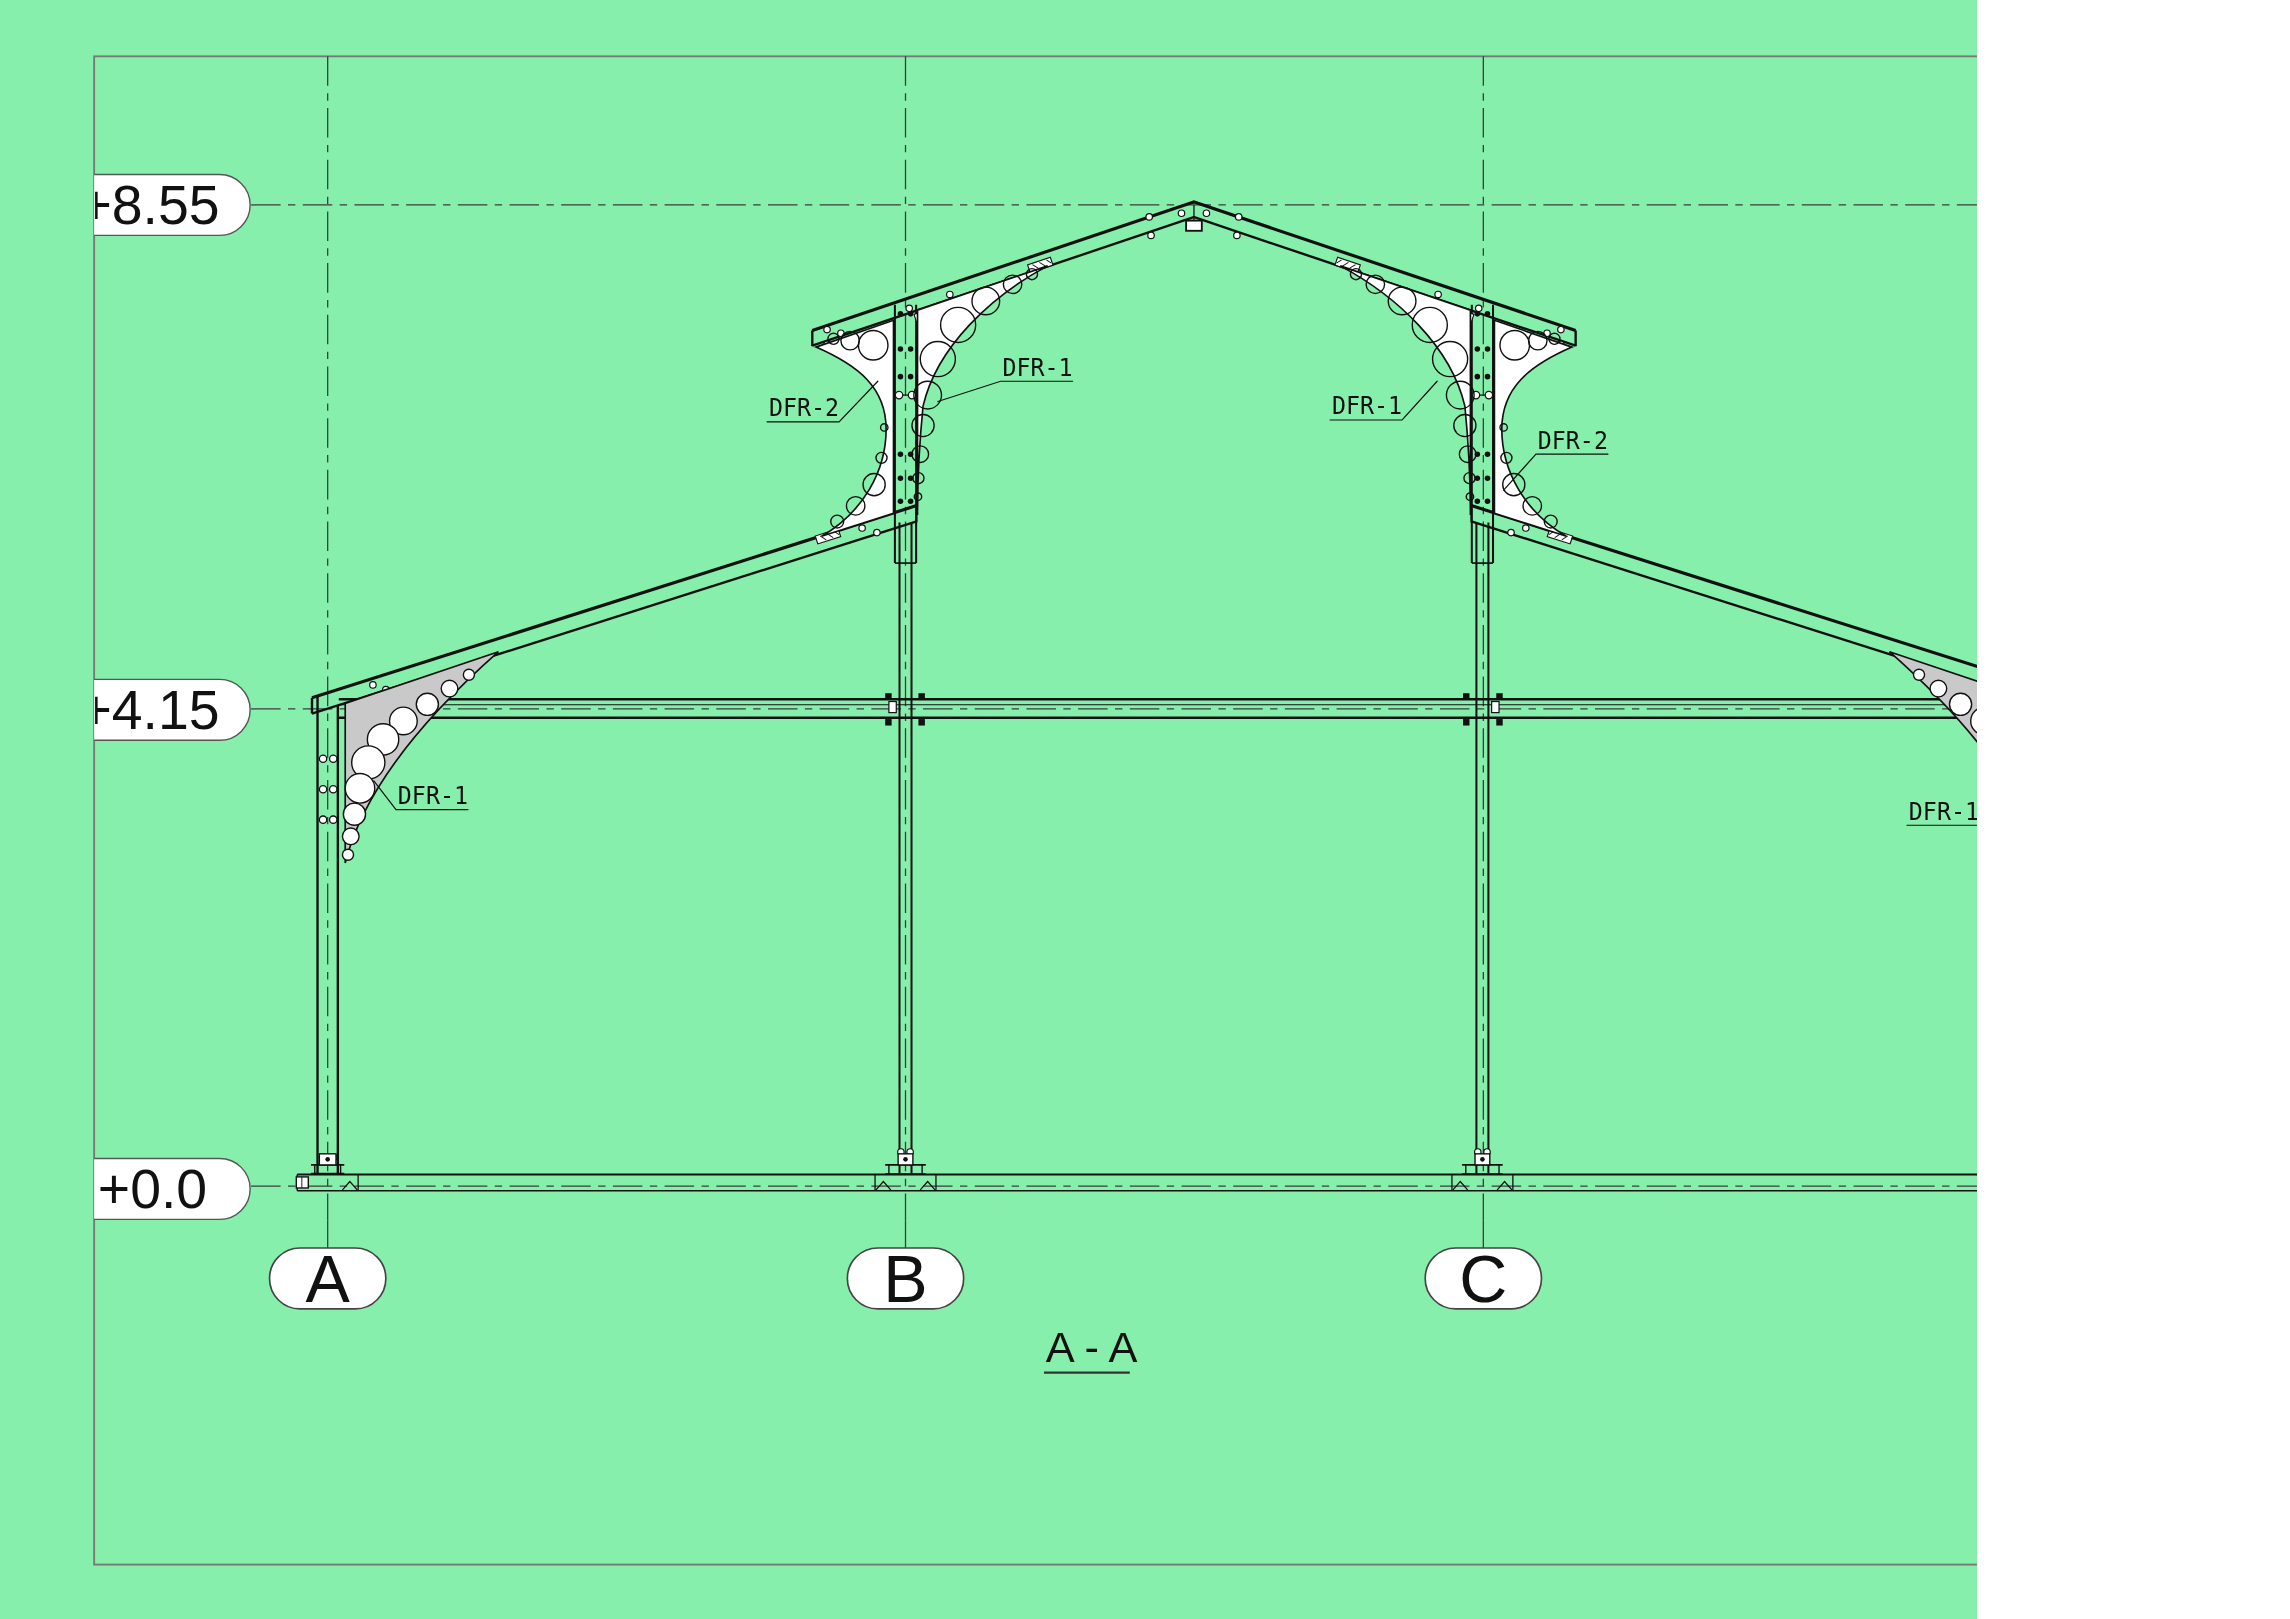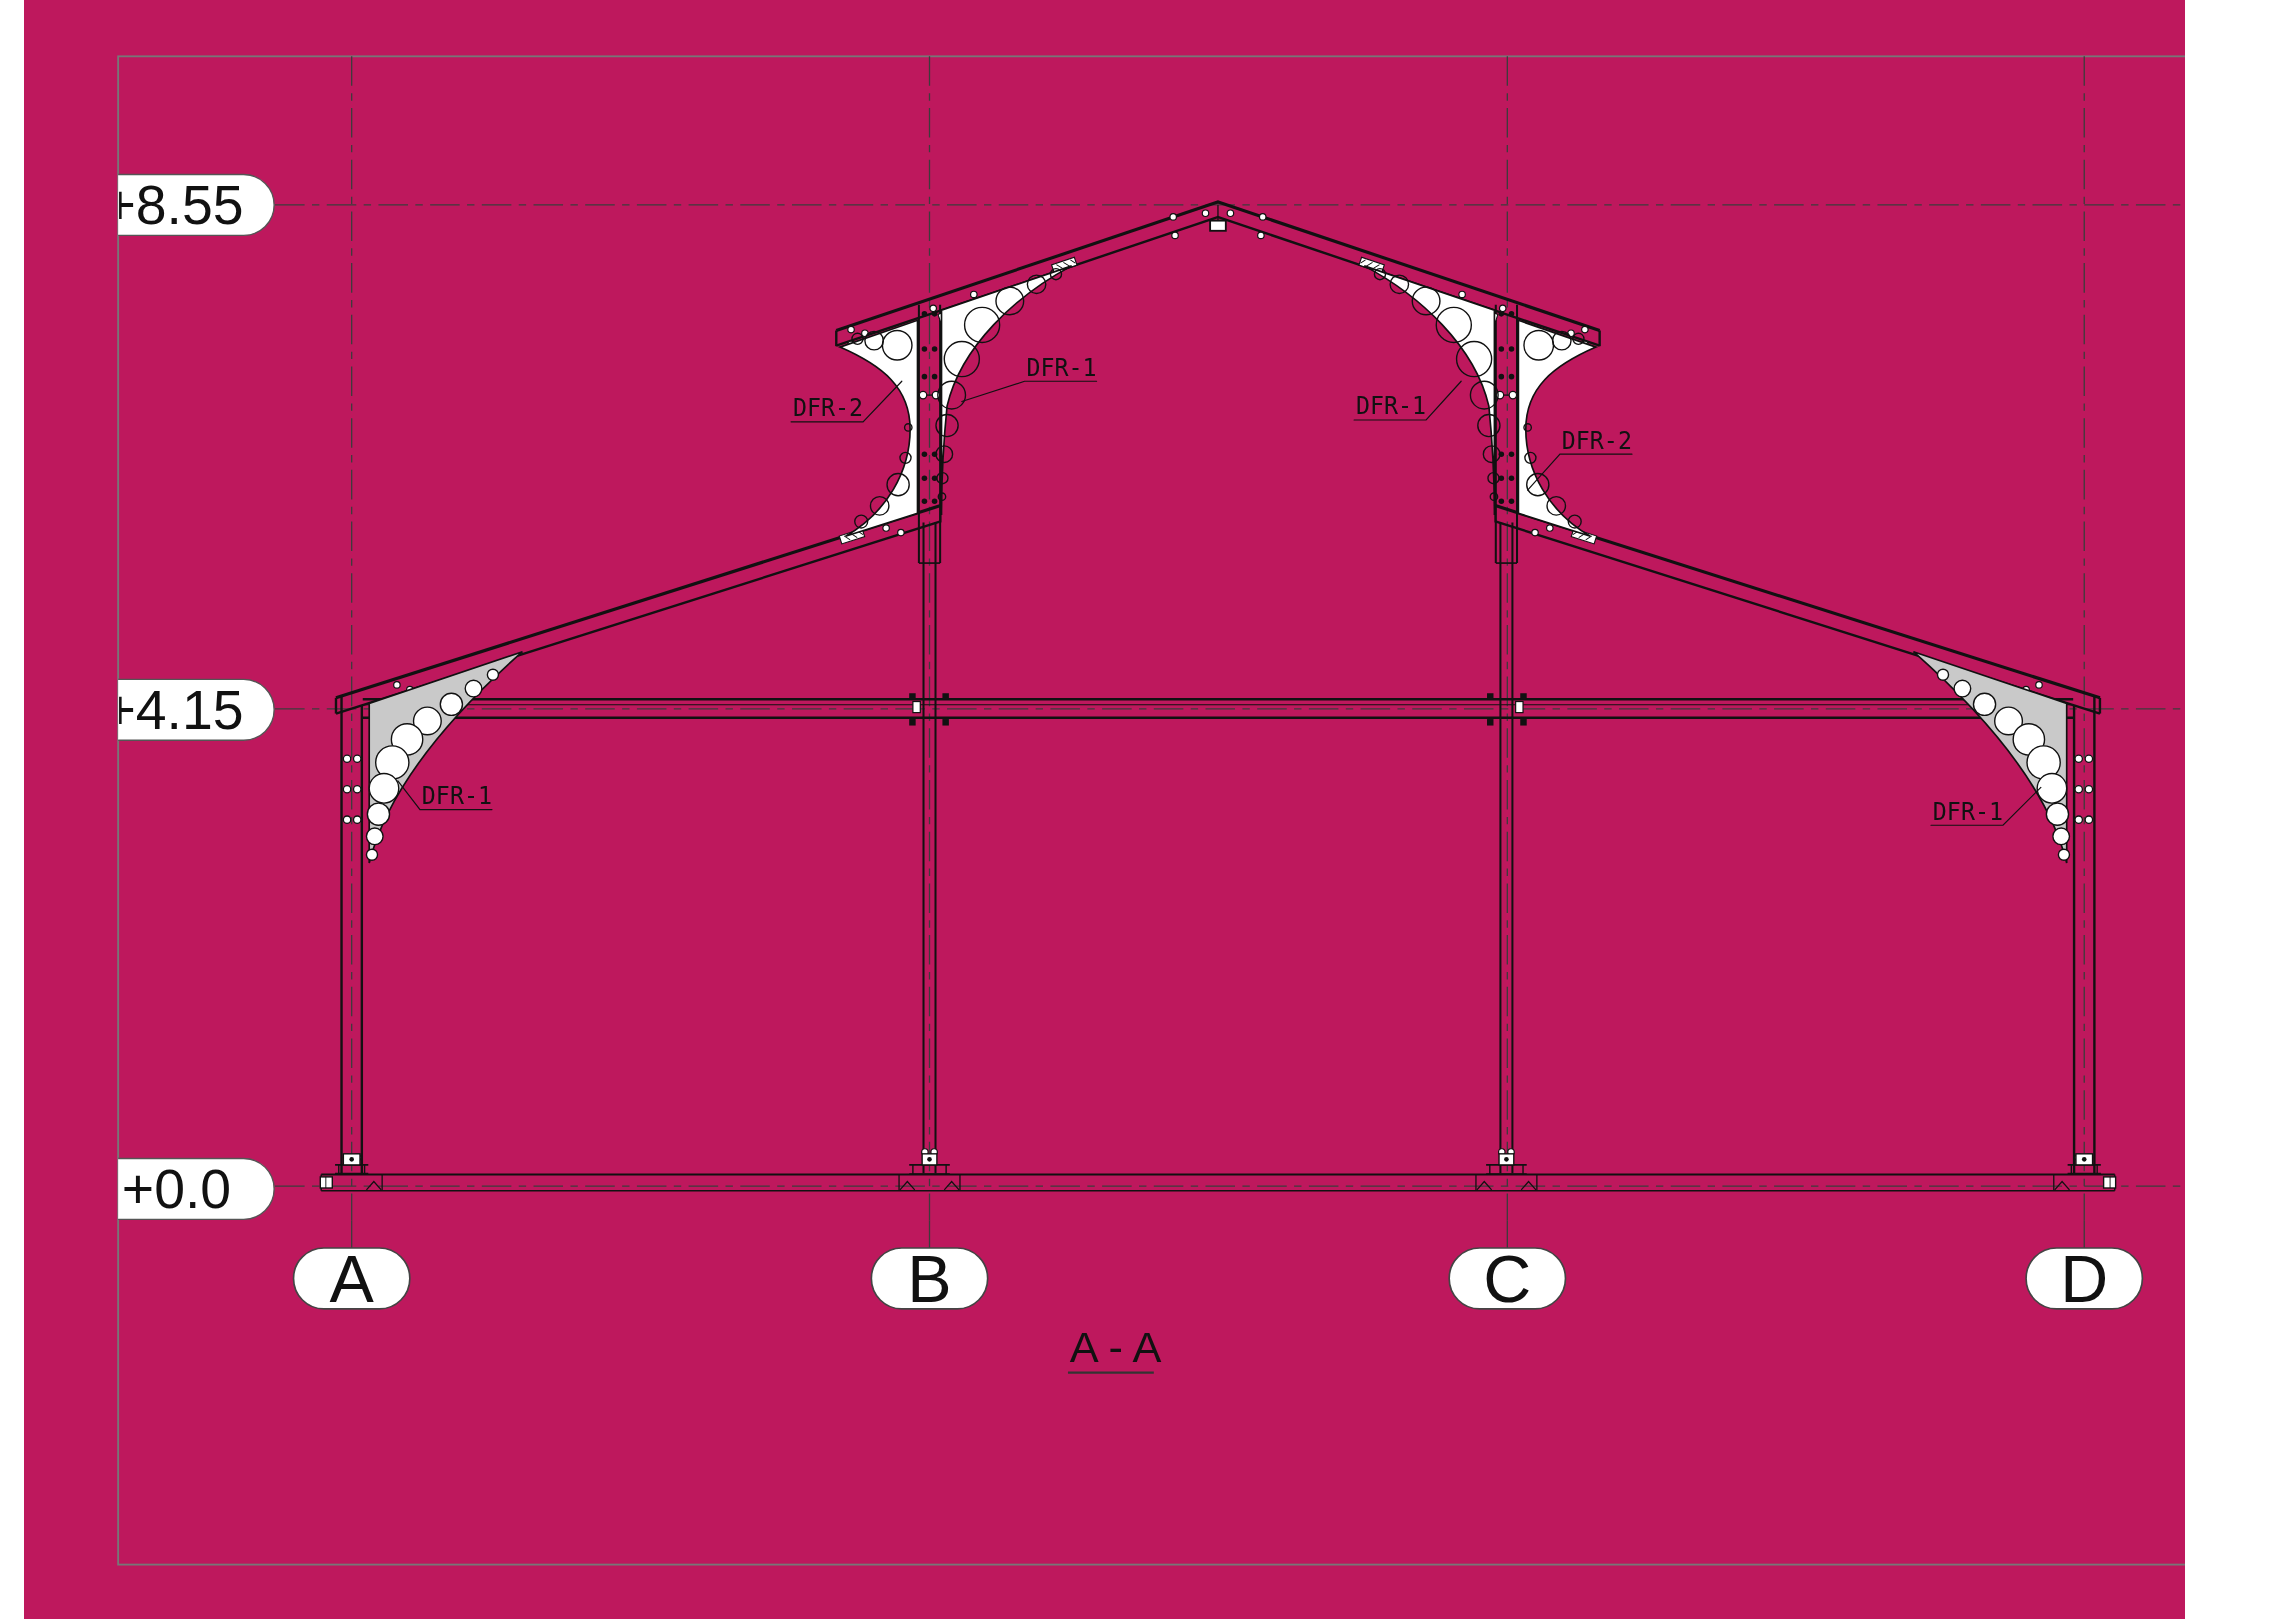--- a/index.html
+++ b/index.html
@@ -1,16 +1,16 @@
 <!DOCTYPE html>
 <html style="font-size:14.8px"><head>
 <meta charset="utf-8">
 <style>
   html,body{margin:0;padding:0;background:#ffffff;}
-  .sheet{position:relative;width:2161px;height:1620px;background:#be185d;overflow:hidden;margin-left:24px;}
+  .sheet{position:relative;width:1977px;height:1620px;background:#86efac;overflow:hidden;}
   svg{display:block;}
   .cad-text{font-family:"Liberation Sans",sans-serif;fill:#111;}
   .mono-text{font-family:"DejaVu Sans Mono",monospace;fill:#111;}
 </style>
 </head>
 <body>
 
 <div class="sheet">
 <svg viewBox="0 0 2482 1755" width="2291" height="1620">
   <defs>

